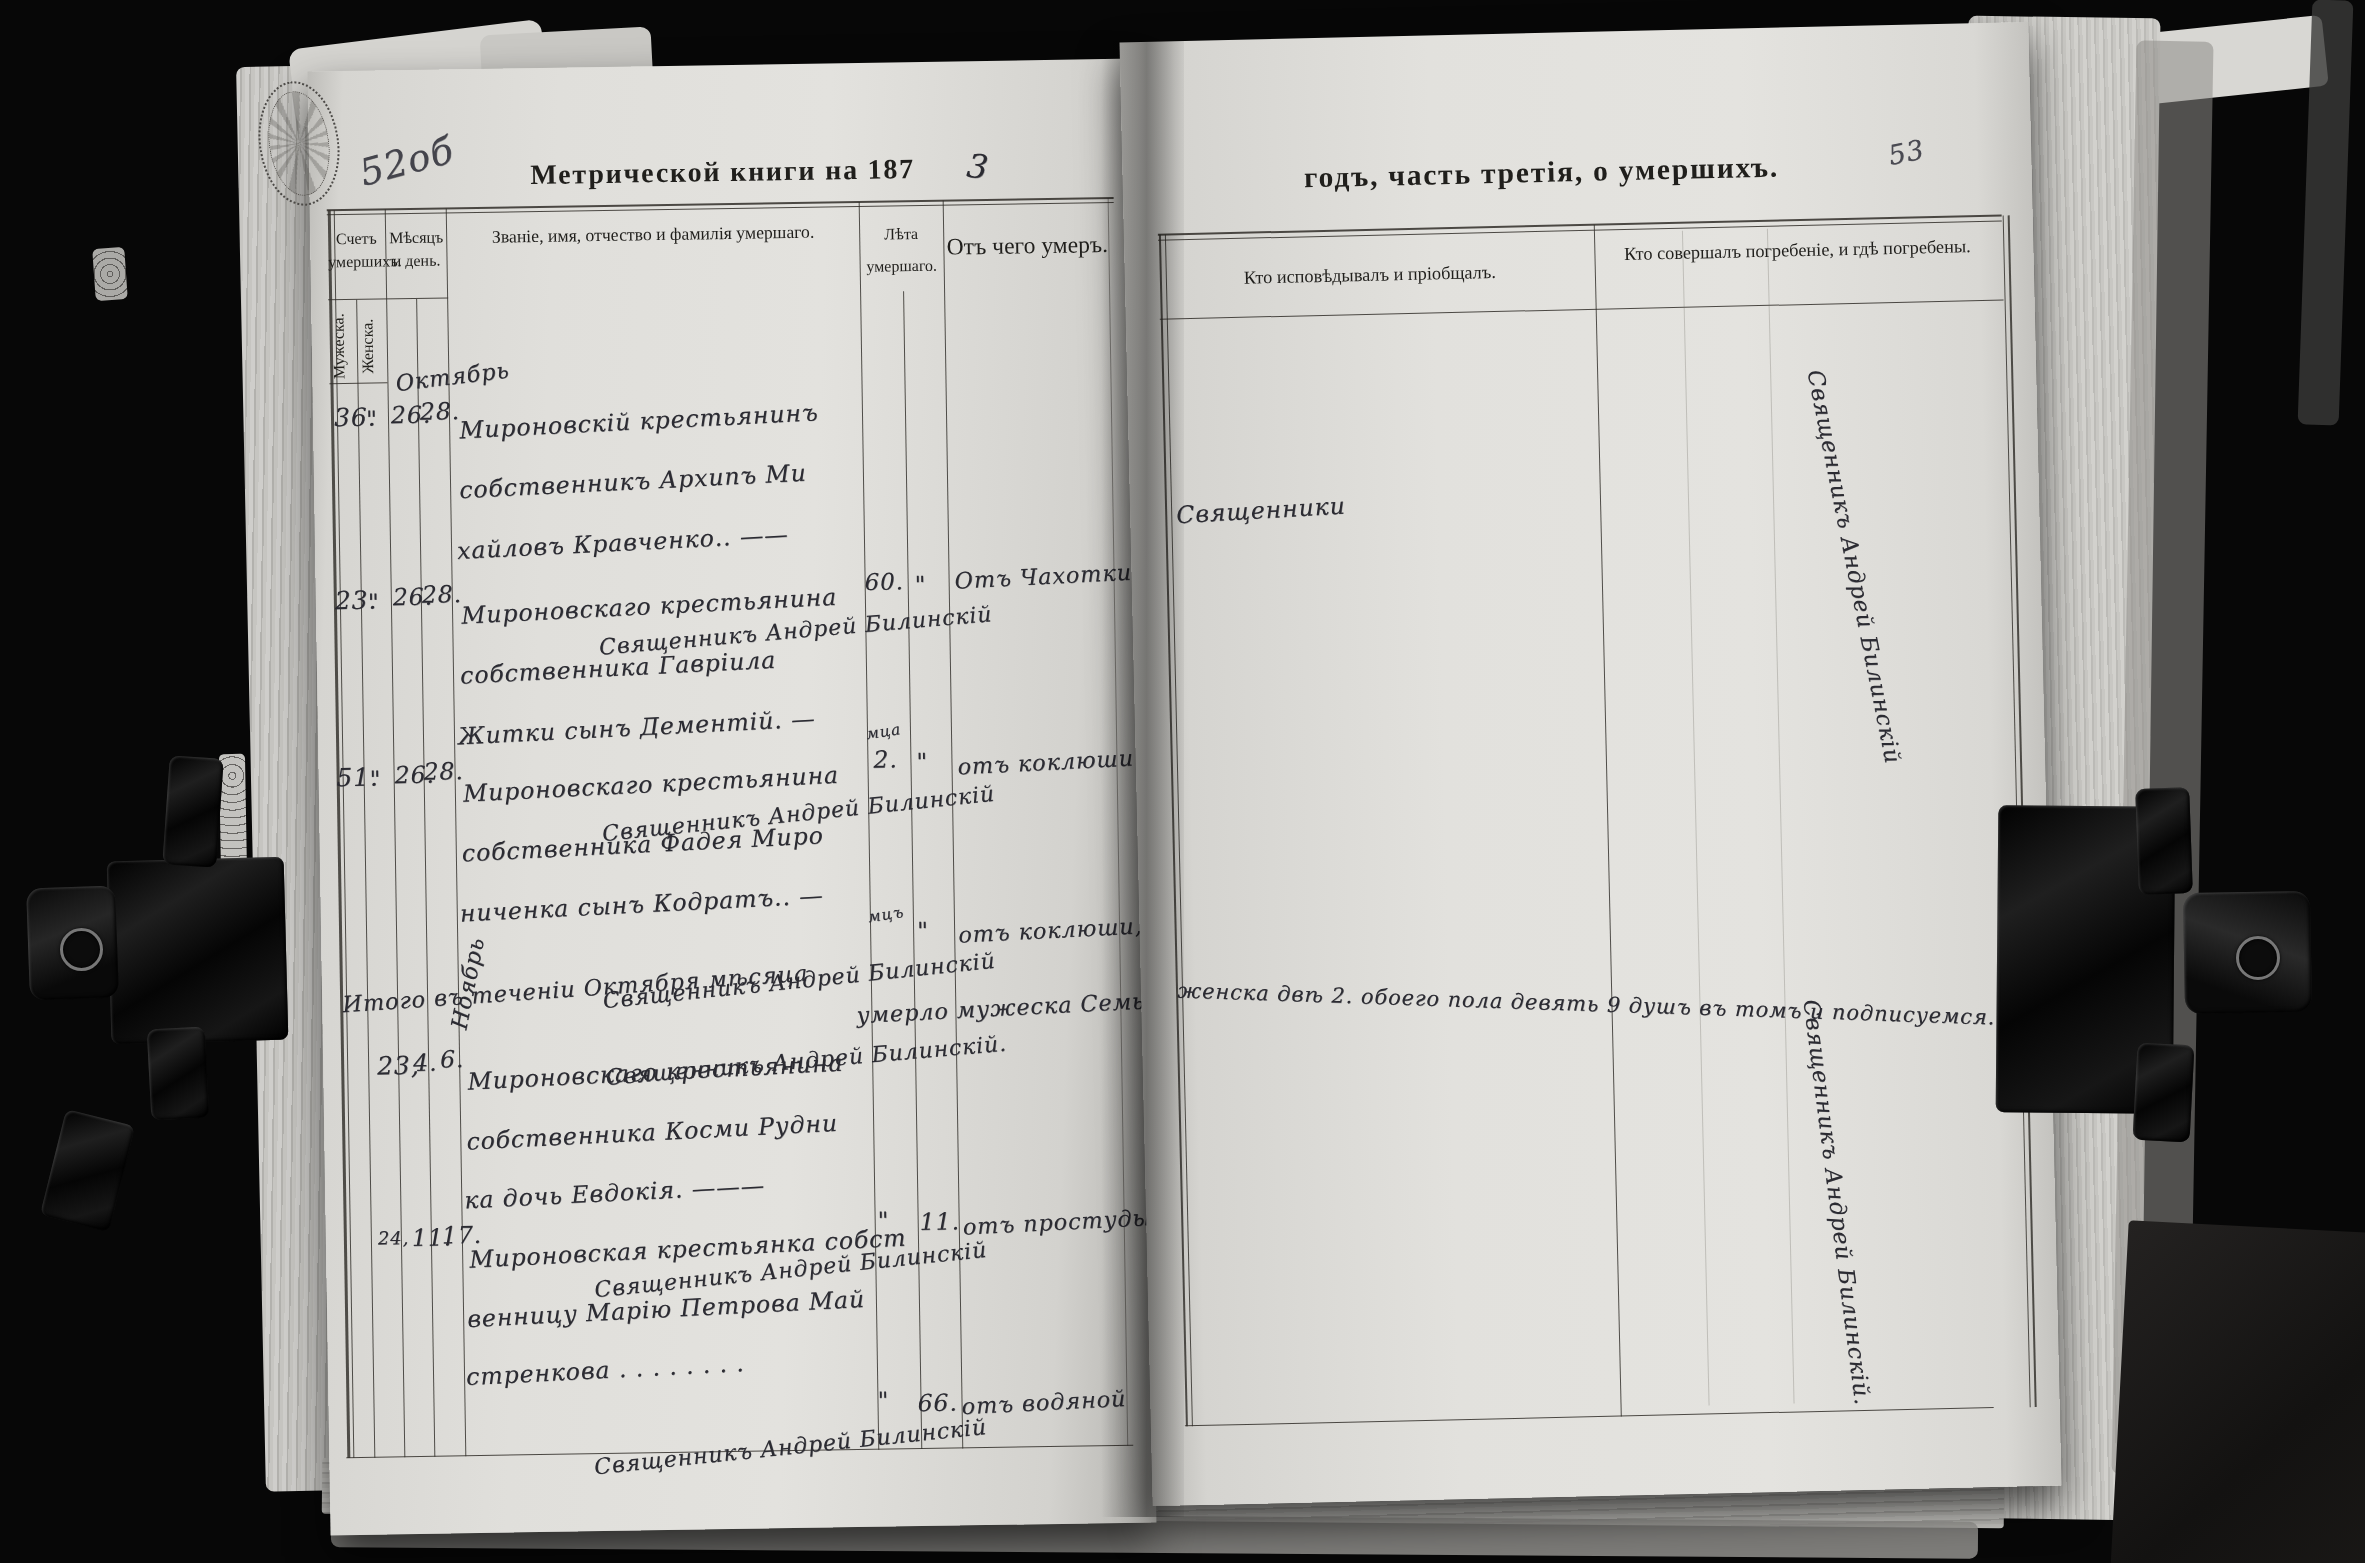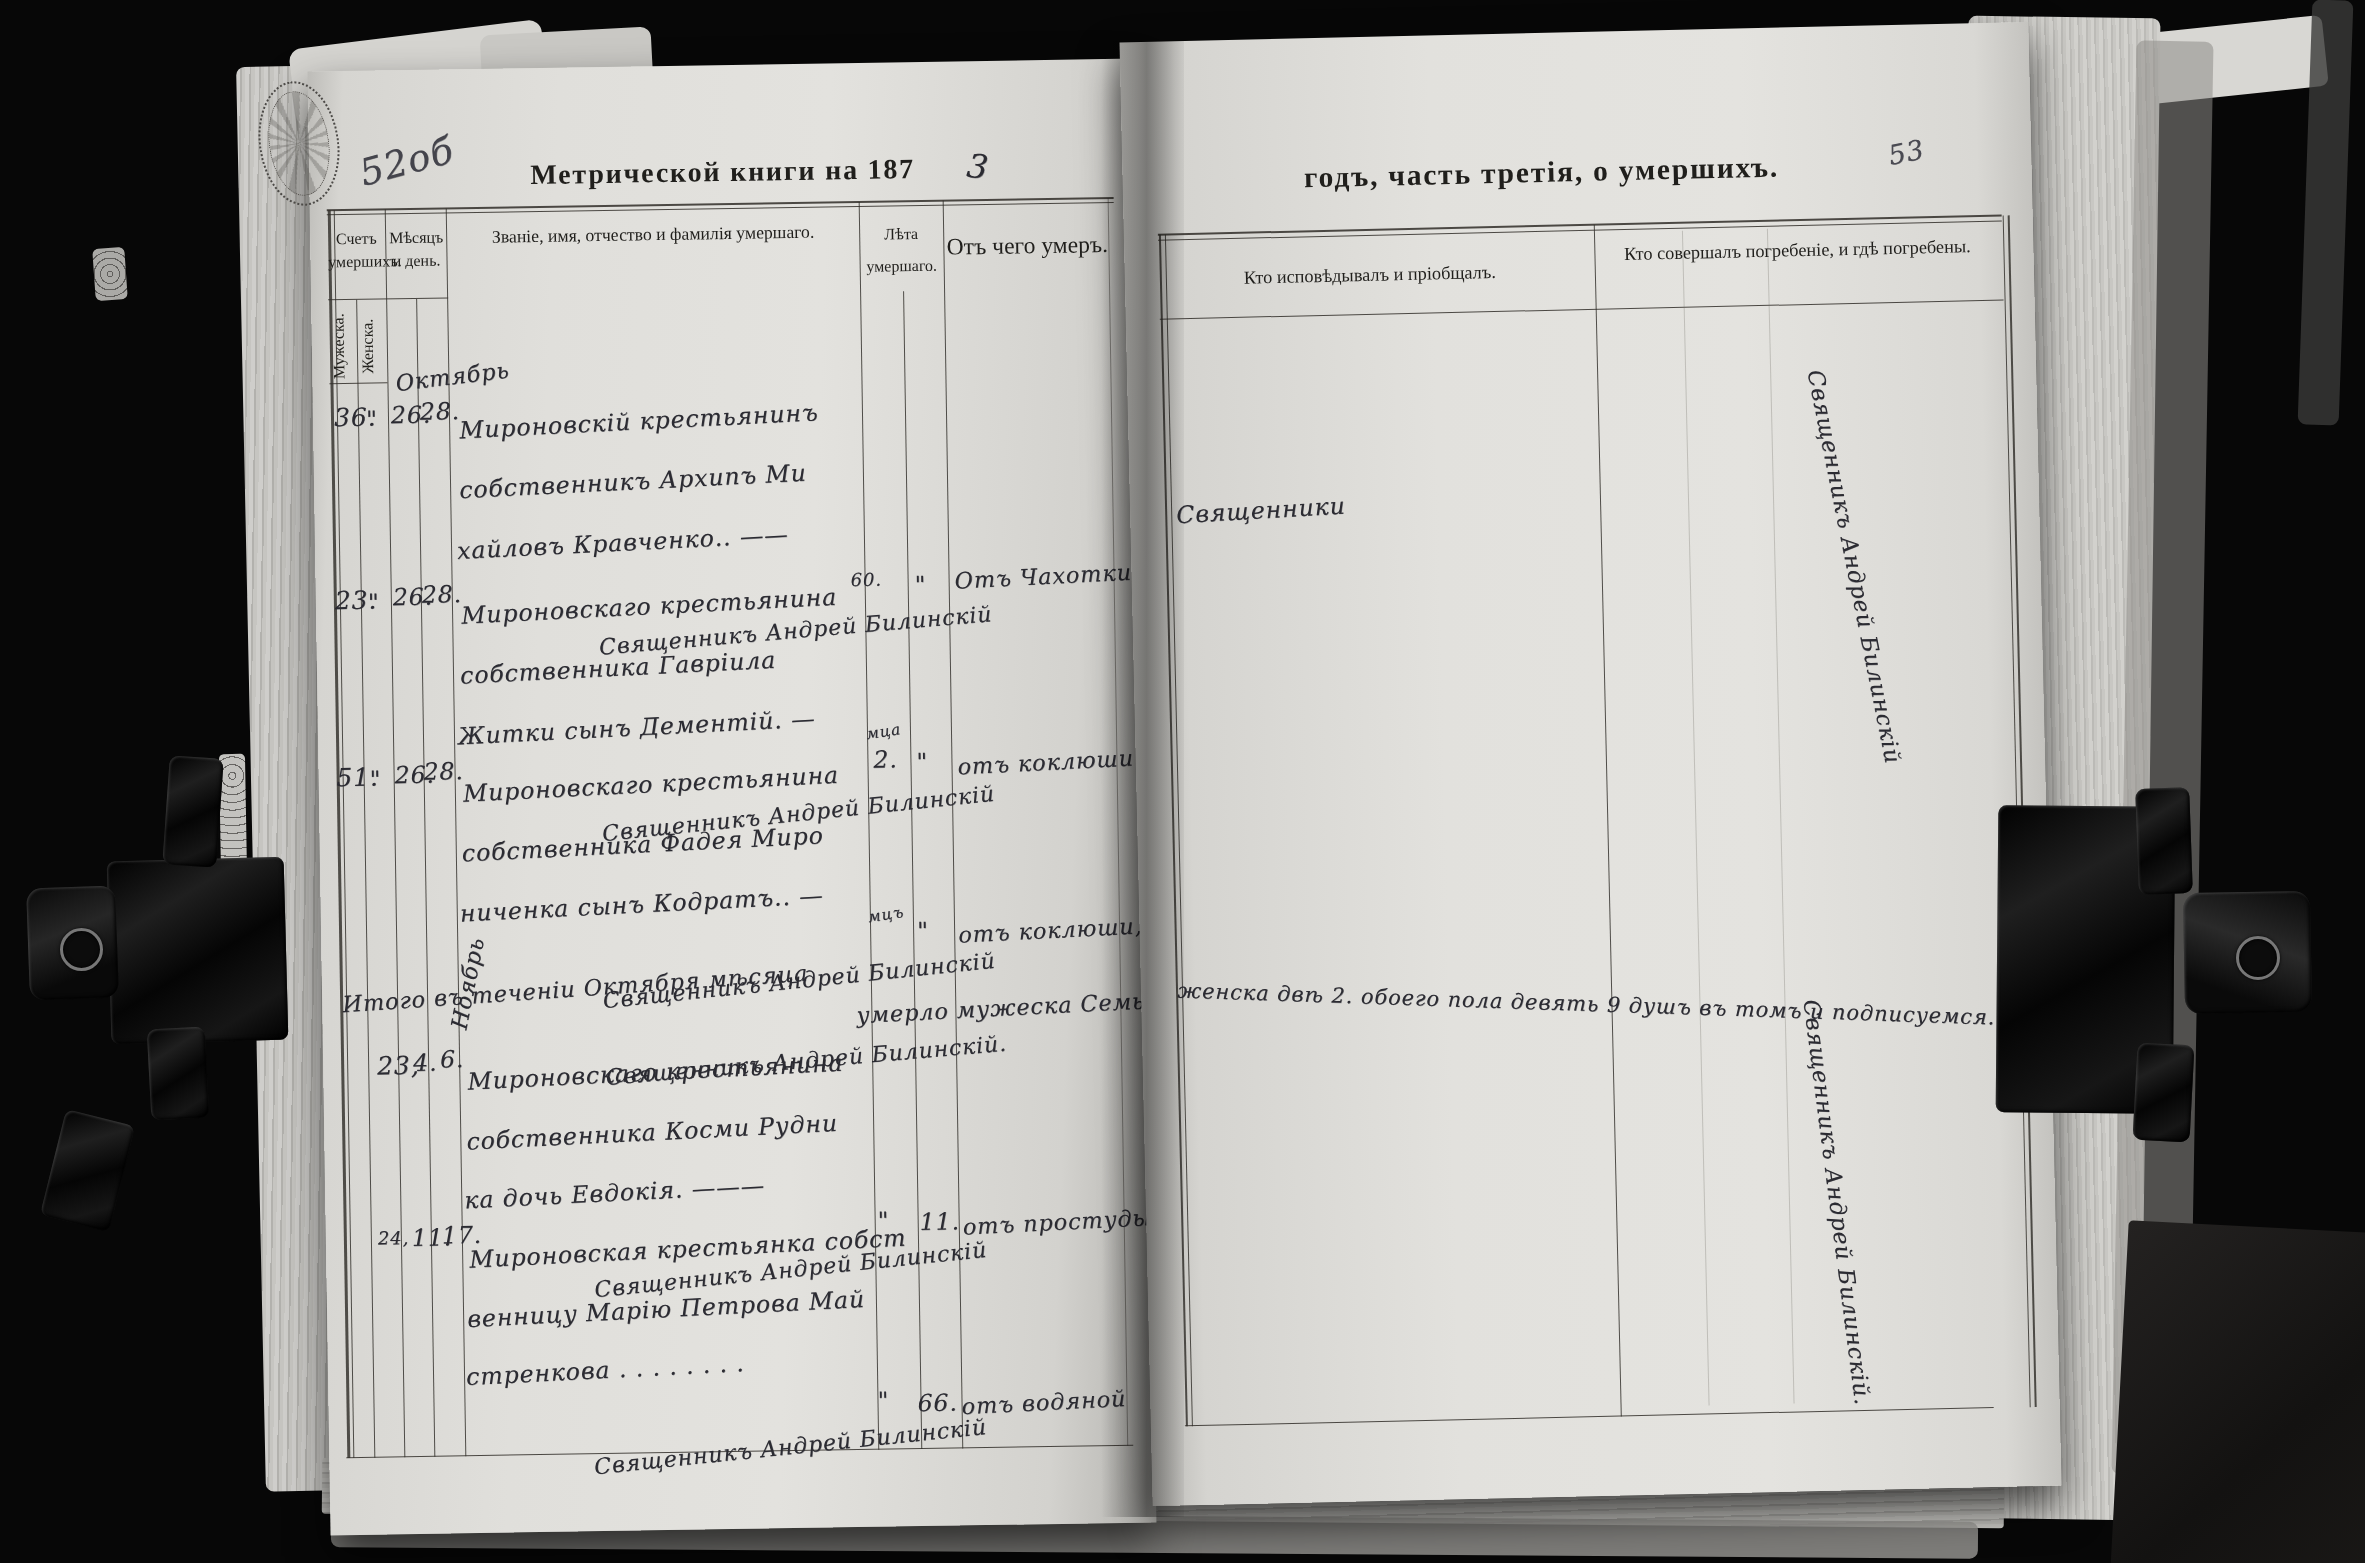--- a/index.html
+++ b/index.html
@@ -91,21 +91,21 @@
 
     <div class="hw" style="left:83px;top:294px;font-size:22.4px;transform:rotate(-6deg);">Октябрь</div>
 
     <div class="hw" style="left:21px;top:332px;font-size:25px;">36.</div>
     <div class="hw" style="left:53px;top:335px;font-size:23.6px;">"</div>
     <div class="hw" style="left:78px;top:331px;font-size:23.6px;">26.</div>
     <div class="hw" style="left:107px;top:328px;font-size:23.6px;">28.</div>
     <div class="hw" style="left:146px;top:341px;font-size:23.6px;transform:rotate(-2deg);">Мироновскій крестьянинъ</div>
     <div class="hw" style="left:145px;top:401px;font-size:23.6px;transform:rotate(-2deg);">собственникъ Архипъ Ми</div>
     <div class="hw" style="left:142px;top:462px;font-size:23.6px;transform:rotate(-2deg);">хайловъ Кравченко.. ——</div>
-    <div class="hw" style="left:535px;top:506px;font-size:18px;">60.</div>
+    <div class="hw" style="left:549px;top:506px;font-size:23px;">60.</div>
     <div class="hw" style="left:599px;top:509px;font-size:23.6px;">"</div>
     <div class="hw" style="left:639px;top:503px;font-size:22.4px;transform:rotate(-2deg);">Отъ Чахотки.</div>
     <div class="hw" style="left:282px;top:554px;font-size:22px;transform:rotate(-4deg);">Священникъ Андрей Билинскій</div>
 
     <div class="hw" style="left:19px;top:515px;font-size:25px;">23.</div>
     <div class="hw" style="left:52px;top:518px;font-size:23.6px;">"</div>
     <div class="hw" style="left:77px;top:513px;font-size:23.6px;">26.</div>
     <div class="hw" style="left:106px;top:511px;font-size:23.6px;">28.</div>
     <div class="hw" style="left:145px;top:526px;font-size:23.6px;transform:rotate(-2deg);">Мироновскаго крестьянина</div>
     <div class="hw" style="left:143px;top:587px;font-size:23.6px;transform:rotate(-2deg);">собственника Гавріила</div>

